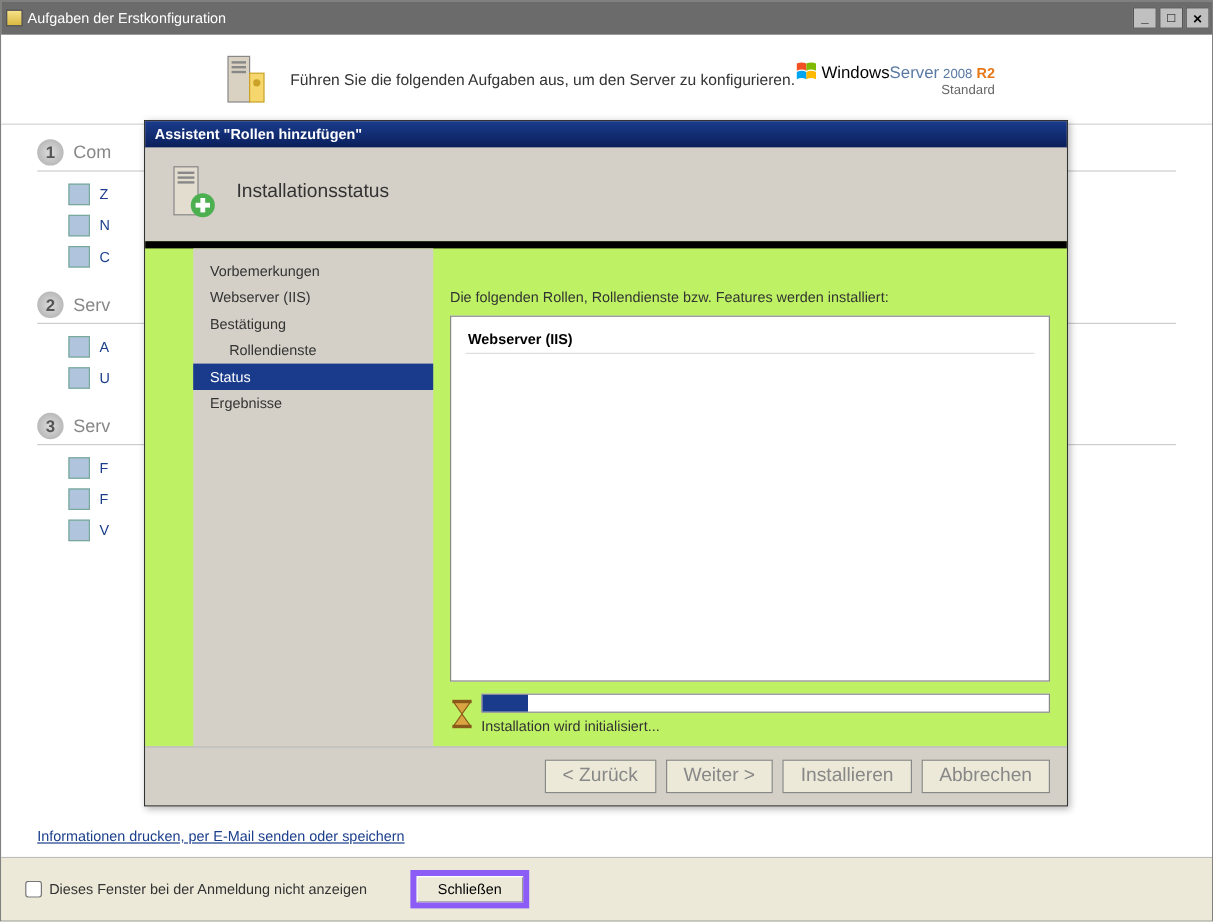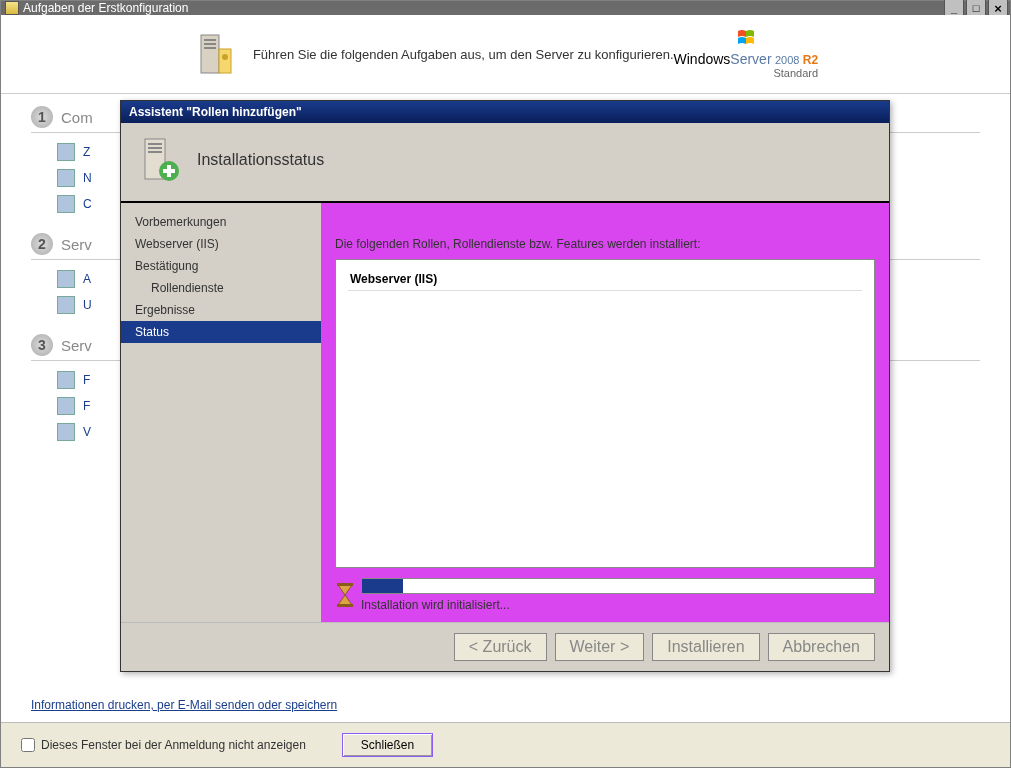--- a/index.html
+++ b/index.html
@@ -1,34 +1,34 @@
 <!DOCTYPE html>
 <html><head>
 <meta charset="utf-8">
 <style>
 * { box-sizing: border-box; margin: 0; padding: 0; font-family: "Segoe UI", Tahoma, sans-serif; }
 body { background: #fff; width: 1011px; height: 768px; overflow: hidden; position: relative; }
 
 
 .outer-window { width: 1011px; height: 768px; background: #ece9d8; border: 1px solid #808080; display: flex; flex-direction: column; }
-.outer-titlebar { background: #6b6b6b; color: #fff; height: 14px; display: flex; align-items: center; justify-content: space-between; padding: 0 2px 0 4px; font-size: 12px; }
+.outer-titlebar { background: #6b6b6b; color: #fff; height: 28px; display: flex; align-items: center; justify-content: space-between; padding: 0 2px 0 4px; font-size: 12px; }
 .outer-titlebar-left { display: flex; align-items: center; gap: 4px; }
 .outer-titlebar-icon { width: 14px; height: 14px; background: linear-gradient(#f7e28a,#d9b93f); border: 1px solid #555; }
 .win-controls { display: flex; gap: 2px; }
 .win-btn { width: 20px; height: 18px; background: #c0c0c0; border: 1px solid #555; display: flex; align-items: center; justify-content: center; font-size: 11px; font-weight: bold; color: #000; cursor: pointer; }
 .win-btn.close { font-size: 13px; }
 
 
 .header-area { background: #fff; padding: 14px 20px; display: flex; align-items: center; justify-content: center; border-bottom: 1px solid #ccc; }
 .header-left { display: flex; align-items: center; gap: 14px; }
 .header-icon { width: 46px; height: 46px; position: relative; }
 .header-icon svg { width: 46px; height: 46px; }
 .header-text { font-size: 13px; color: #333; }
 .header-brand { text-align: right; font-size: 12px; }
-.brand-logo { display: flex; align-items: center; gap: 4px; justify-content: flex-end; flex-direction: column; }
+.brand-logo { display: flex; align-items: center; gap: 4px; justify-content: flex-end; }
 .brand-flag { width: 18px; height: 18px; }
 .brand-name { font-size: 14px; color: #000; }
 .brand-sub { color: #5a7aa3; font-size: 14px; }
 .brand-r2 { color: #e67817; font-weight: bold; font-size: 12px; }
 .brand-edition { color: #666; font-size: 11px; }
 
 
 .content-area { flex: 1; background: #fff; position: relative; padding: 12px 30px; overflow: hidden; }
 .bg-section { margin-bottom: 20px; }
 .bg-section-head { display: flex; align-items: center; gap: 8px; border-bottom: 1px solid #ccc; padding-bottom: 4px; margin-bottom: 10px; }
@@ -36,29 +36,29 @@
 .bg-title { font-size: 15px; color: #888; }
 .bg-item { display: flex; align-items: center; gap: 8px; margin: 8px 0 8px 26px; font-size: 12px; color: #1a3e8c; }
 .bg-icon { width: 18px; height: 18px; background: #b0c4de; border: 1px solid #7a9; display: inline-block; }
 
 .info-link { color: #1a3e8c; font-size: 12px; position: absolute; bottom: 10px; left: 30px; }
 
 
 .bottom-bar { background: #ece9d8; border-top: 1px solid #bbb; padding: 10px 20px; display: flex; align-items: center; justify-content: flex-start; gap: 36px; }
 .check-row { display: flex; align-items: center; gap: 6px; font-size: 12px; color: #333; }
 .check-row input { width: 14px; height: 14px; }
-.close-btn { padding: 4px 18px; font-size: 12px; background: #ece9d8; border: 1px solid #8b5cf6; box-shadow: inset 1px 1px #fff, inset -1px -1px #999; cursor: pointer; }
+.close-btn { padding: 4px 18px; font-size: 12px; background: #ece9d8; border: 5px solid #8b5cf6; box-shadow: inset 1px 1px #fff, inset -1px -1px #999; cursor: pointer; }
 
 
 .wizard { position: absolute; left: 120px; top: 100px; width: 770px; height: 572px; background: #d4d0c8; border: 1px solid #333; box-shadow: 2px 2px 6px rgba(0,0,0,0.3); display: flex; flex-direction: column; }
 .wizard-titlebar { background: linear-gradient(#1a3b8c,#0a1f5a); color: #fff; font-size: 12px; font-weight: bold; padding: 4px 8px; }
 .wizard-header { background: #d4d0c8; display: flex; align-items: center; gap: 14px; padding: 14px 18px 18px 18px; }
 .wizard-header-icon { width: 44px; height: 46px; }
 .wizard-header-title { font-size: 16px; color: #333; }
-.wizard-body { flex: 1; display: flex; background: #d946ef; border-top: 2px solid #000000; }
+.wizard-body { flex: 1; display: flex; background: #bef264; border-top: 6px solid #000000; padding-left: 40px; }
 .wizard-nav { width: 200px; background: #d4d0c8; padding: 8px 0; }
 .nav-item { padding: 4px 14px; font-size: 12px; color: #333; cursor: pointer; }
 .nav-item.sub { padding-left: 30px; }
 .nav-item.active { background: #1a3b8c; color: #fff; }
 .wizard-main { flex: 1; padding: 10px 14px; display: flex; flex-direction: column; }
 .main-desc { font-size: 12px; color: #333; margin-bottom: 8px; margin-top: 24px; }
 .roles-box { flex: 1; background: #fff; border: 1px solid #888; padding: 8px 12px; overflow: auto; }
 .role-item { font-size: 12px; font-weight: bold; color: #000; border-bottom: 1px solid #ddd; padding: 4px 2px; }
 
 .progress-row { display: flex; align-items: center; gap: 6px; margin-top: 10px; }
@@ -195,22 +195,22 @@
         <rect x="24" y="32" width="12" height="4" fill="#fff"></rect>
     </svg>
     <div class="wizard-header-title">Installationsstatus</div>
   </div>
   <div class="wizard-body">
     <div class="wizard-nav">
       <div class="nav-item">Vorbemerkungen</div>
       <div class="nav-item">Webserver (IIS)</div>
       <div class="nav-item">Bestätigung</div>
       <div class="nav-item sub">Rollendienste</div>
+      <div class="nav-item active">Status</div>
       <div class="nav-item">Ergebnisse</div>
-      <div class="nav-item active">Status</div>
     </div>
     <div class="wizard-main">
       <div class="main-desc">Die folgenden Rollen, Rollendienste bzw. Features werden installiert:</div>
       <div class="roles-box">
         <div class="role-item">Webserver (IIS)</div>
       </div>
       <div class="progress-row">
         <svg class="hourglass" viewBox="0 0 20 24">
             <path d="M3 2 H17 L10 12 L17 22 H3 L10 12 Z" fill="#d9a441" stroke="#8a5a1a"></path>
             <rect x="2" y="0" width="16" height="3" fill="#8a5a1a"></rect>

